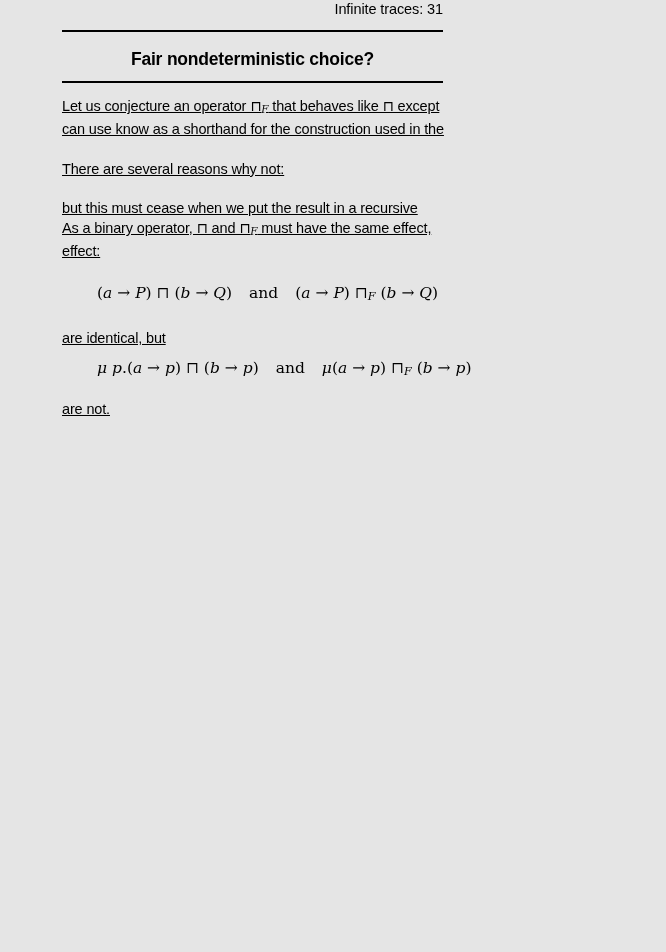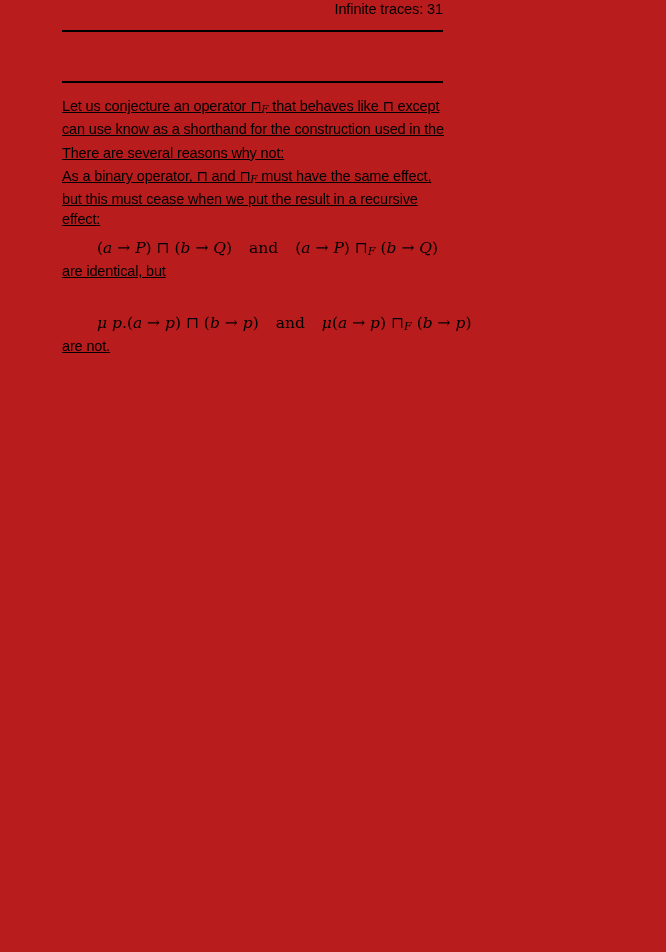--- a/index.html
+++ b/index.html
@@ -1,20 +1,20 @@
 <!DOCTYPE html>
 <html><head>
 <meta charset="utf-8">
 <style>
   html, body { margin: 0; padding: 0; background: #ffffff; }
   .page {
     position: relative;
     width: 666px;
     height: 952px;
-    background: #b91c1c;
+    background: #e5e5e5;
     color: #000000;
     font-family: "Liberation Sans", "DejaVu Sans", sans-serif;
     overflow: hidden;
   }
   .slide-header {
     position: absolute;
     top: 1px;
     left: 62px;
     width: 381px;
     text-align: right;
@@ -46,66 +46,67 @@
     position: absolute;
     top: 97px;
     left: 62px;
     width: 420px;
     font-size: 14.5px;
     letter-spacing: -0.15px;
     line-height: 19.7px;
   }
   .tline { white-space: nowrap; }
   .para { margin: 0; text-decoration: underline; }
-  .para-gap { margin-top: 4px; }
+  .para-gap { margin-top: 20px; }
   .math {
     padding-left: 35px;
     font-size: 15.5px;
     letter-spacing: 0;
     line-height: 19.7px;
     white-space: nowrap;
     font-family: "DejaVu Serif", "DejaVu Sans", serif;
   }
-  .m-math1 { margin-top: 9px; }
-  .m-are-identical { }
-  .m-math2 { margin-top: 32px; }
-  .m-are-not { }
+  .m-math1 { margin-top: 22px; }
+  .m-are-identical { margin-top: 22px; }
+  .m-math2 { margin-top: 10px; }
+  .m-are-not { margin-top: 18px; }
   
   .it  { font-family: "DejaVu Serif", "DejaVu Sans", serif; font-style: italic; }
   .rm  { font-family: "DejaVu Serif", "DejaVu Sans", serif; font-style: normal; }
   .sub { font-family: "DejaVu Serif", "DejaVu Sans", serif; font-style: italic;
          font-size: 0.72em; vertical-align: -0.22em; }
   .gap { display: inline-block; width: 17px; }
 </style>
 </head>
 <body>
 
 <div class="page">
 
   <div class="slide-header">Infinite traces: 31</div>
 
   <div class="rule rule-top"></div>
 
+  <div class="page-title">Fair nondeterministic choice?</div>
 
   <div class="rule rule-bottom"></div>
 
   <div class="body">
 
     <div class="para">
         <div class="tline"><span>Let us conjecture an operator ⊓</span><span class="sub">F</span><span> that behaves like ⊓ except</span></div>
         <div class="tline"><span>can use know as a shorthand for the construction used in the</span></div>
       </div>
 
     <div class="para para-gap">
         <div class="tline"><span>There are several reasons why not:</span></div>
       </div>
 
     <div class="para para-gap">
+        <div class="tline"><span>but this must cease when we put the result in a recursive</span></div>
         <div class="tline"><span>As a binary operator, ⊓ and ⊓</span><span class="sub">F</span><span> must have the same effect,</span></div>
-        <div class="tline"><span>but this must cease when we put the result in a recursive</span></div>
         <div class="tline"><span>effect:</span></div>
       </div>
 
     <div class="math m-math1"><span class="rm">(</span><span class="it">a</span><span class="rm"> → </span><span class="it">P</span><span class="rm">) ⊓ (</span><span class="it">b</span><span class="rm"> → </span><span class="it">Q</span><span class="rm">)</span><span class="gap"></span><span class="rm">and</span><span class="gap"></span><span class="rm">(</span><span class="it">a</span><span class="rm"> → </span><span class="it">P</span><span class="rm">) ⊓</span><span class="sub">F</span><span class="rm"> (</span><span class="it">b</span><span class="rm"> → </span><span class="it">Q</span><span class="rm">)</span></div>
 
     <div class="para m-are-identical tline">are identical, but</div>
 
     <div class="math m-math2"><span class="it">μ </span><span class="it">p</span><span class="rm">.(</span><span class="it">a</span><span class="rm"> → </span><span class="it">p</span><span class="rm">) ⊓ (</span><span class="it">b</span><span class="rm"> → </span><span class="it">p</span><span class="rm">)</span><span class="gap"></span><span class="rm">and</span><span class="gap"></span><span class="it">μ</span><span class="rm">(</span><span class="it">a</span><span class="rm"> → </span><span class="it">p</span><span class="rm">) ⊓</span><span class="sub">F</span><span class="rm"> (</span><span class="it">b</span><span class="rm"> → </span><span class="it">p</span><span class="rm">)</span></div>
 
     <div class="para m-are-not tline">are not.</div>

